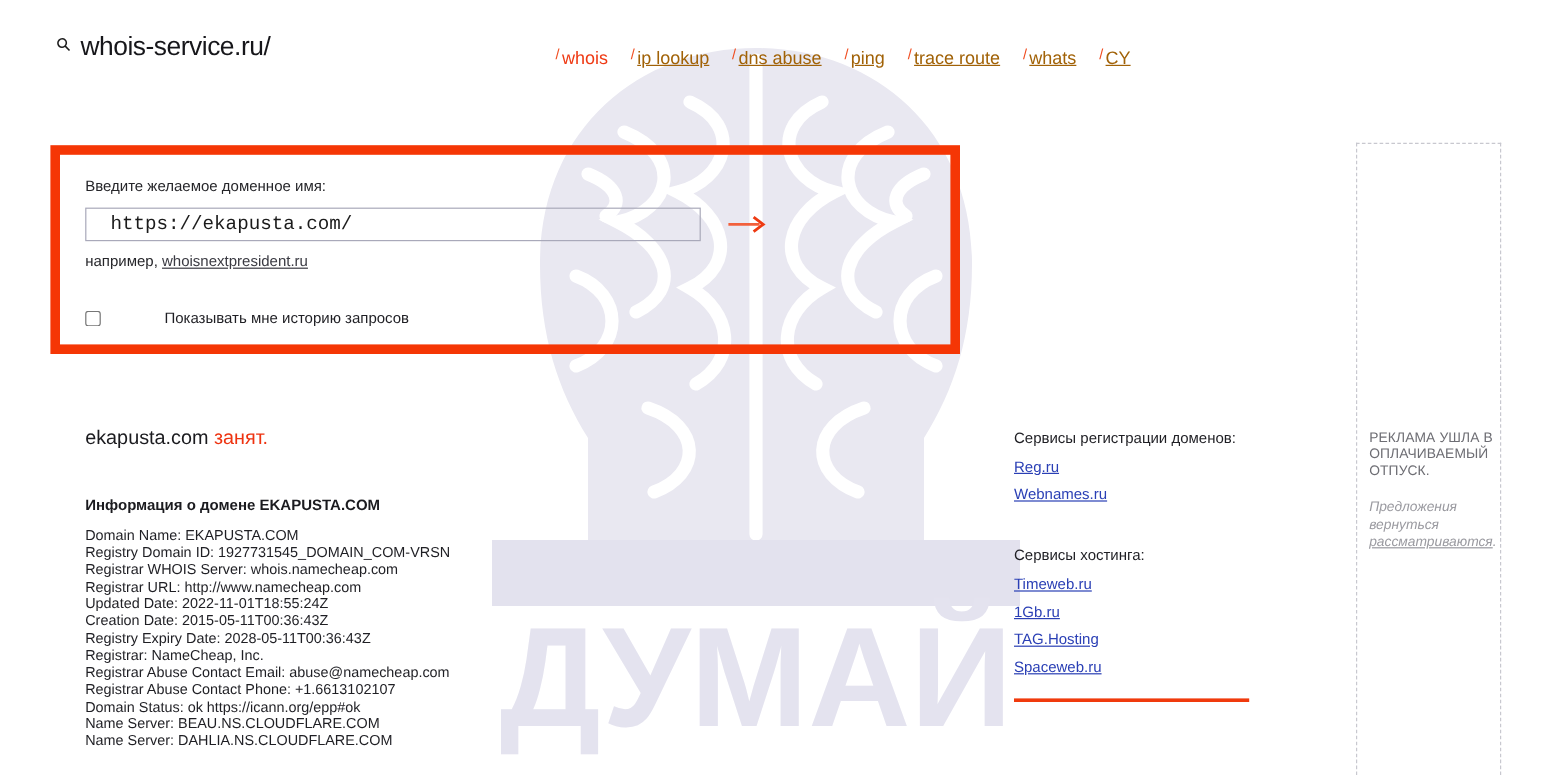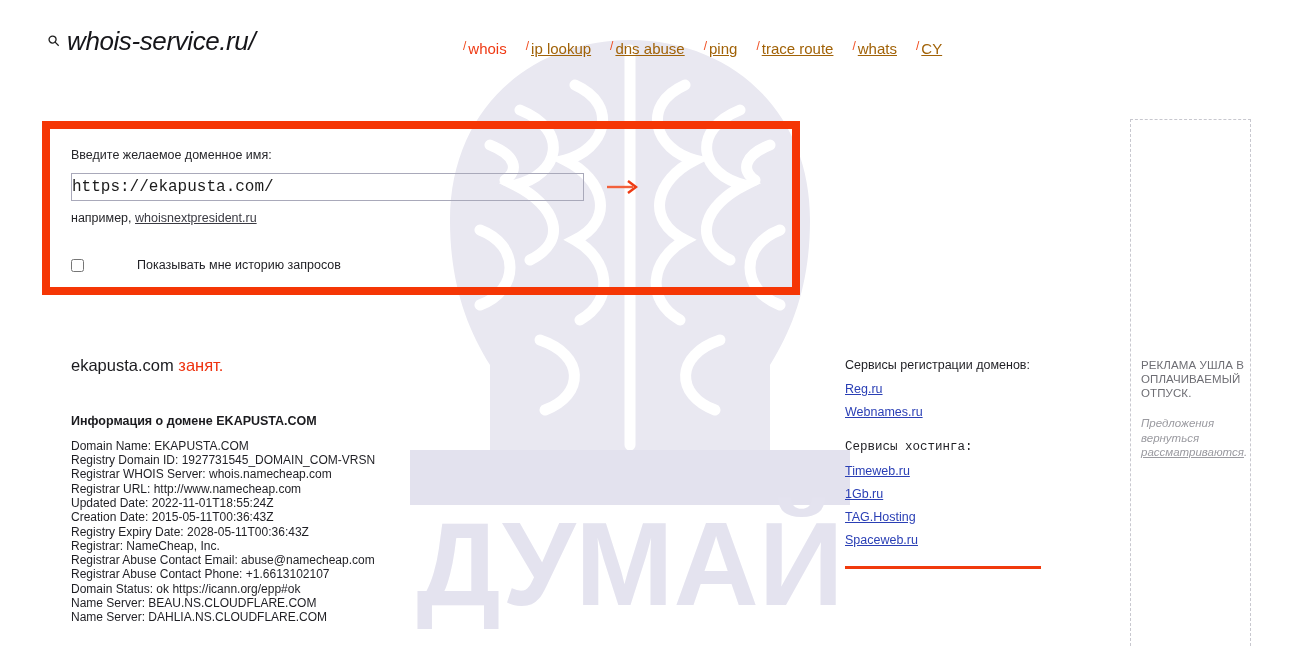--- a/index.html
+++ b/index.html
@@ -43,26 +43,25 @@
   }
   .brand-icon {
     font-size: 15px;
     color: #1b1b1b;
     margin-right: 8px;
     line-height: 1;
     transform: translateY(-4px) rotate(-45deg);
     display: inline-block;
   }
   .brand-title {
-    font-size: 26px;
+    font-size: 22px;
     color: #16161a;
     font-weight: 400;
     letter-spacing: -0.4px;
     line-height: 1;
-    font-style: italic;
   }
 
   .nav {
     position: absolute;
     left: 463px; top: 40px;
     display: flex;
     align-items: baseline;
     white-space: nowrap;
   }
   .nav-item {
@@ -114,21 +113,21 @@
     margin: 0 0 10px 0;
     line-height: 1.2;
   }
   .input-row {
     display: flex;
     align-items: center;
   }
   .domain-input {
     width: 513px;
     height: 28px;
-    padding: 2px 0;
+    padding: 2px 20px;
     border: 1px solid #a9a9ba;
     background: transparent;
     font-family: "Liberation Mono", monospace;
     font-size: 16px;
     color: #1b1b1b;
     outline: none;
     border-radius: 0;
   }
   .submit-arrow {
     margin-left: 22px;
@@ -212,21 +211,21 @@
     left: 845px; top: 358px;
     width: 200px;
     z-index: 4;
   }
   .services-title {
     font-size: 12.5px;
     color: #1f1f24;
     margin: 0 0 9px 0;
     line-height: 1.2;
   }
-  .services-title.second { margin-top: 20px; font-family: Liberation Mono, monospace; }
+  .services-title.second { margin-top: 36px; }
   .services a {
     display: block;
     font-size: 12.5px;
     color: #2a3fb5;
     text-decoration: underline;
     line-height: 1.2;
     margin-bottom: 8px;
     cursor: pointer;
     width: fit-content;
   }

